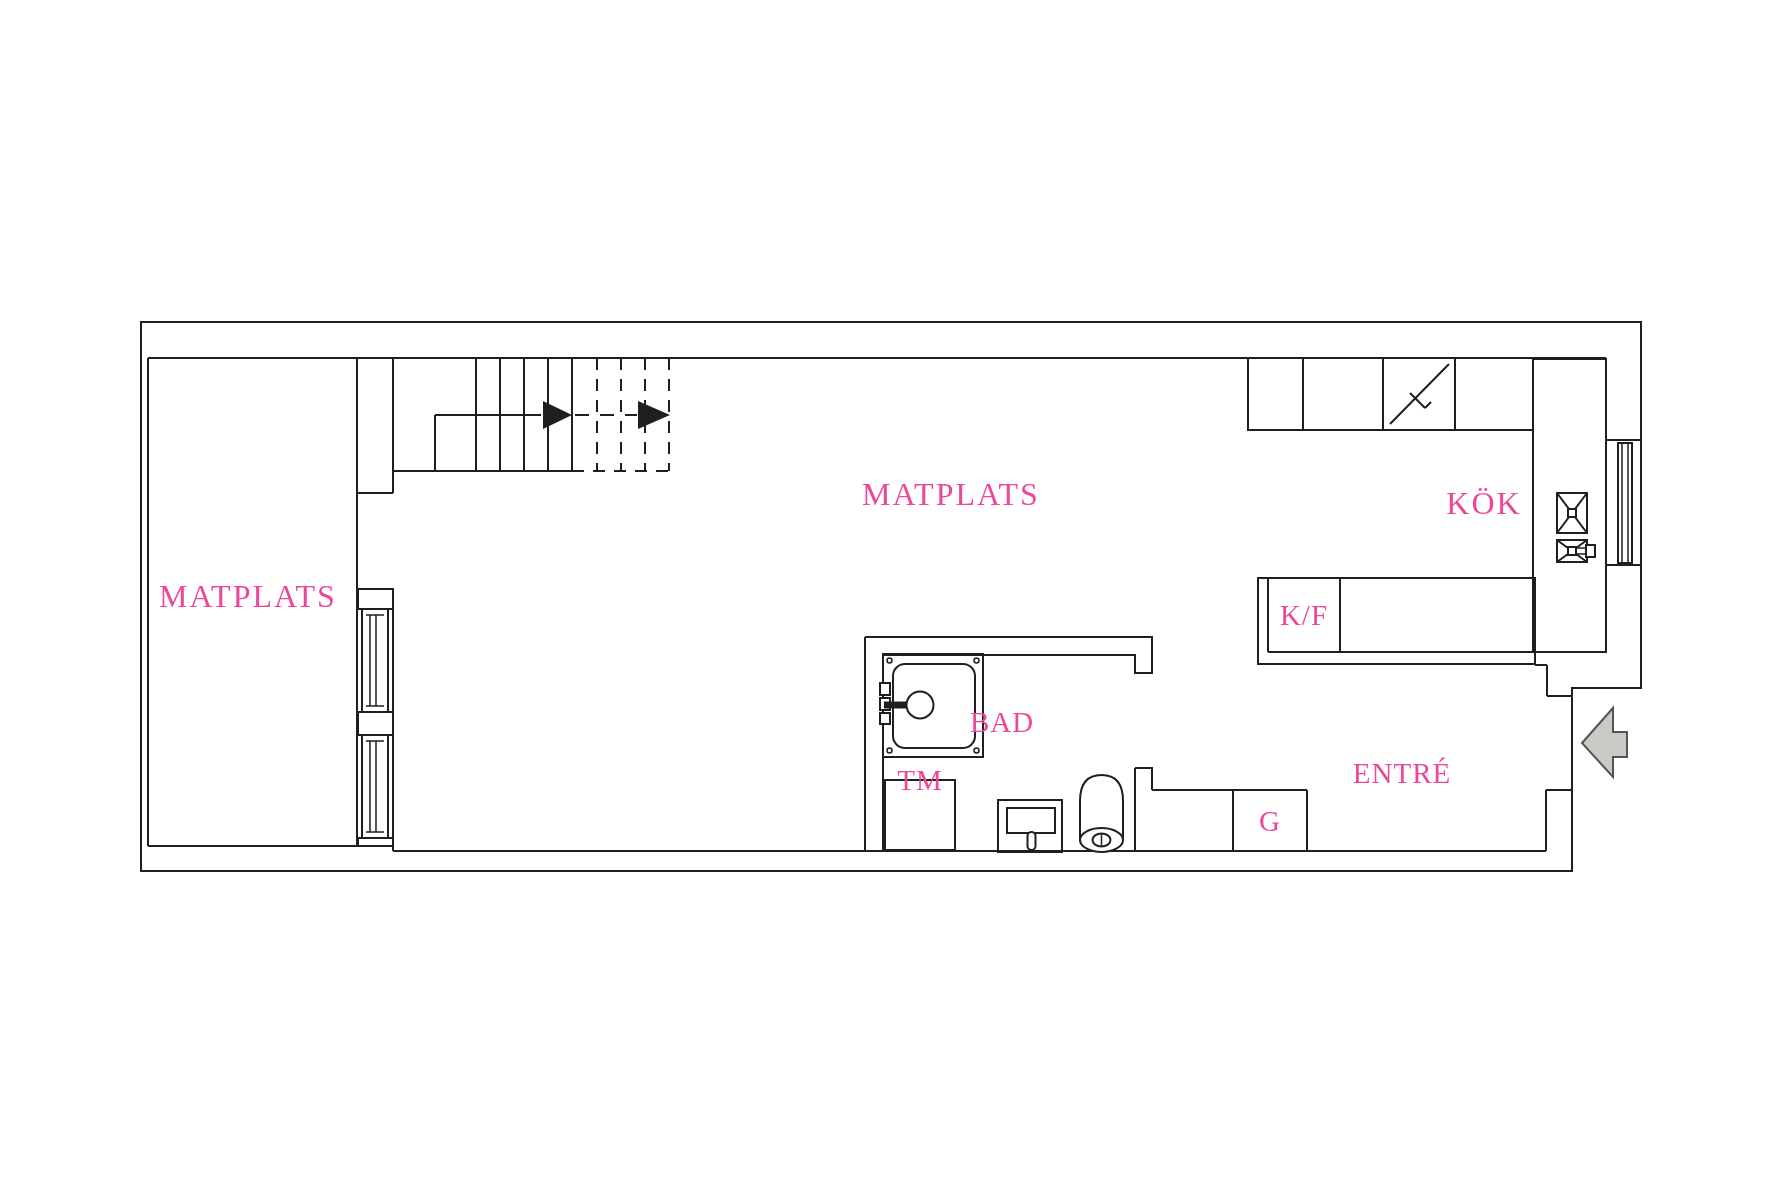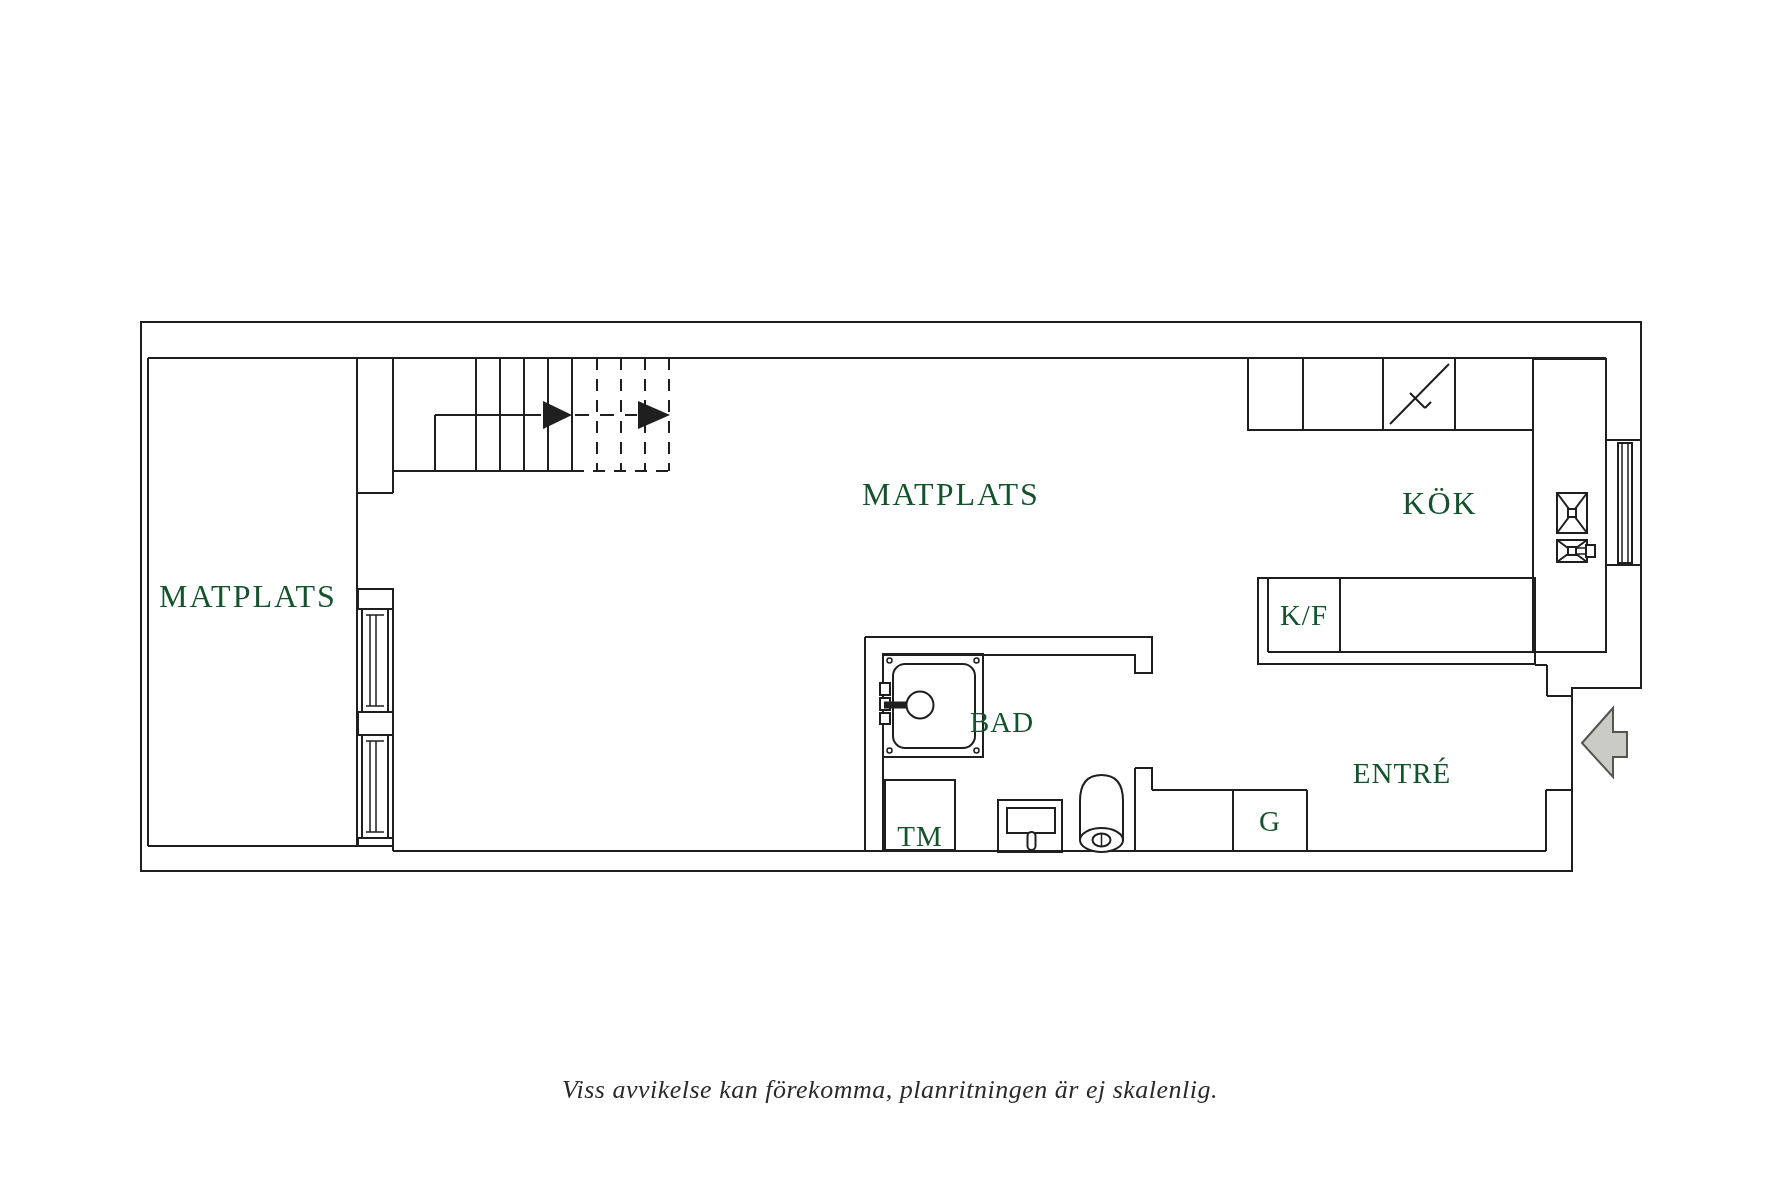--- a/index.html
+++ b/index.html
@@ -1,19 +1,19 @@
 <!DOCTYPE html>
 <html><head>
 <meta charset="utf-8">
 <style>
   html,body{margin:0;padding:0;background:#ffffff;}
   #stage{position:relative;width:1780px;height:1187px;background:#ffffff;overflow:hidden;
          font-family:"Liberation Serif","DejaVu Serif",serif;}
   #plan-svg{position:absolute;left:0;top:0;}
-  .room-label{position:absolute;transform:translate(-50%,-50%);color:#14532d;
+  .room-label{position:absolute;transform:translate(-50%,-50%);color:#ec4899;
               font-size:32px;letter-spacing:2px;white-space:nowrap;}
   .small-label{font-size:29px;letter-spacing:1px;}
   .caption{position:absolute;transform:translate(-50%,-50%);color:#2a2a2a;
            font-style:italic;font-size:26px;letter-spacing:0.5px;white-space:nowrap;}
   svg path, svg rect, svg line, svg circle, svg ellipse, svg polyline{vector-effect:non-scaling-stroke;}
 </style>
 </head>
 <body>
 
 <div id="stage">
@@ -138,21 +138,20 @@
         <ellipse cx="1101.5" cy="840" rx="9" ry="6.5"></ellipse>
         <path stroke-width="1.5" d="M1101.5,833.5 V846.5"></path>
       </g>
 
       <polygon points="1582,743 1613,708 1613,732 1627,732 1627,757 1613,757 1613,777" fill="#cbcbc5" stroke="#55544f" stroke-width="2"></polygon>
     </g>
   </svg>
 
   <div class="room-label" style="left:248px;top:596px;">MATPLATS</div>
   <div class="room-label" style="left:951px;top:494px;">MATPLATS</div>
-  <div class="room-label" style="left:1440px;top:503px;">KÖK</div>
+  <div class="room-label" style="left:1484px;top:503px;">KÖK</div>
   <div class="room-label small-label" style="left:1304px;top:615px;">K/F</div>
   <div class="room-label small-label" style="left:1002px;top:722px;">BAD</div>
-  <div class="room-label small-label" style="left:920px;top:836px;">TM</div>
+  <div class="room-label small-label" style="left:920px;top:780px;">TM</div>
   <div class="room-label small-label" style="left:1402px;top:752px;margin-top:21px;">ENTRÉ</div>
   <div class="room-label small-label" style="left:1270px;top:821px;">G</div>
 
-  <div class="caption" style="left:890px;top:1090px;">Viss avvikelse kan förekomma, planritningen är ej skalenlig.</div>
 </div>
 
 </body></html>

